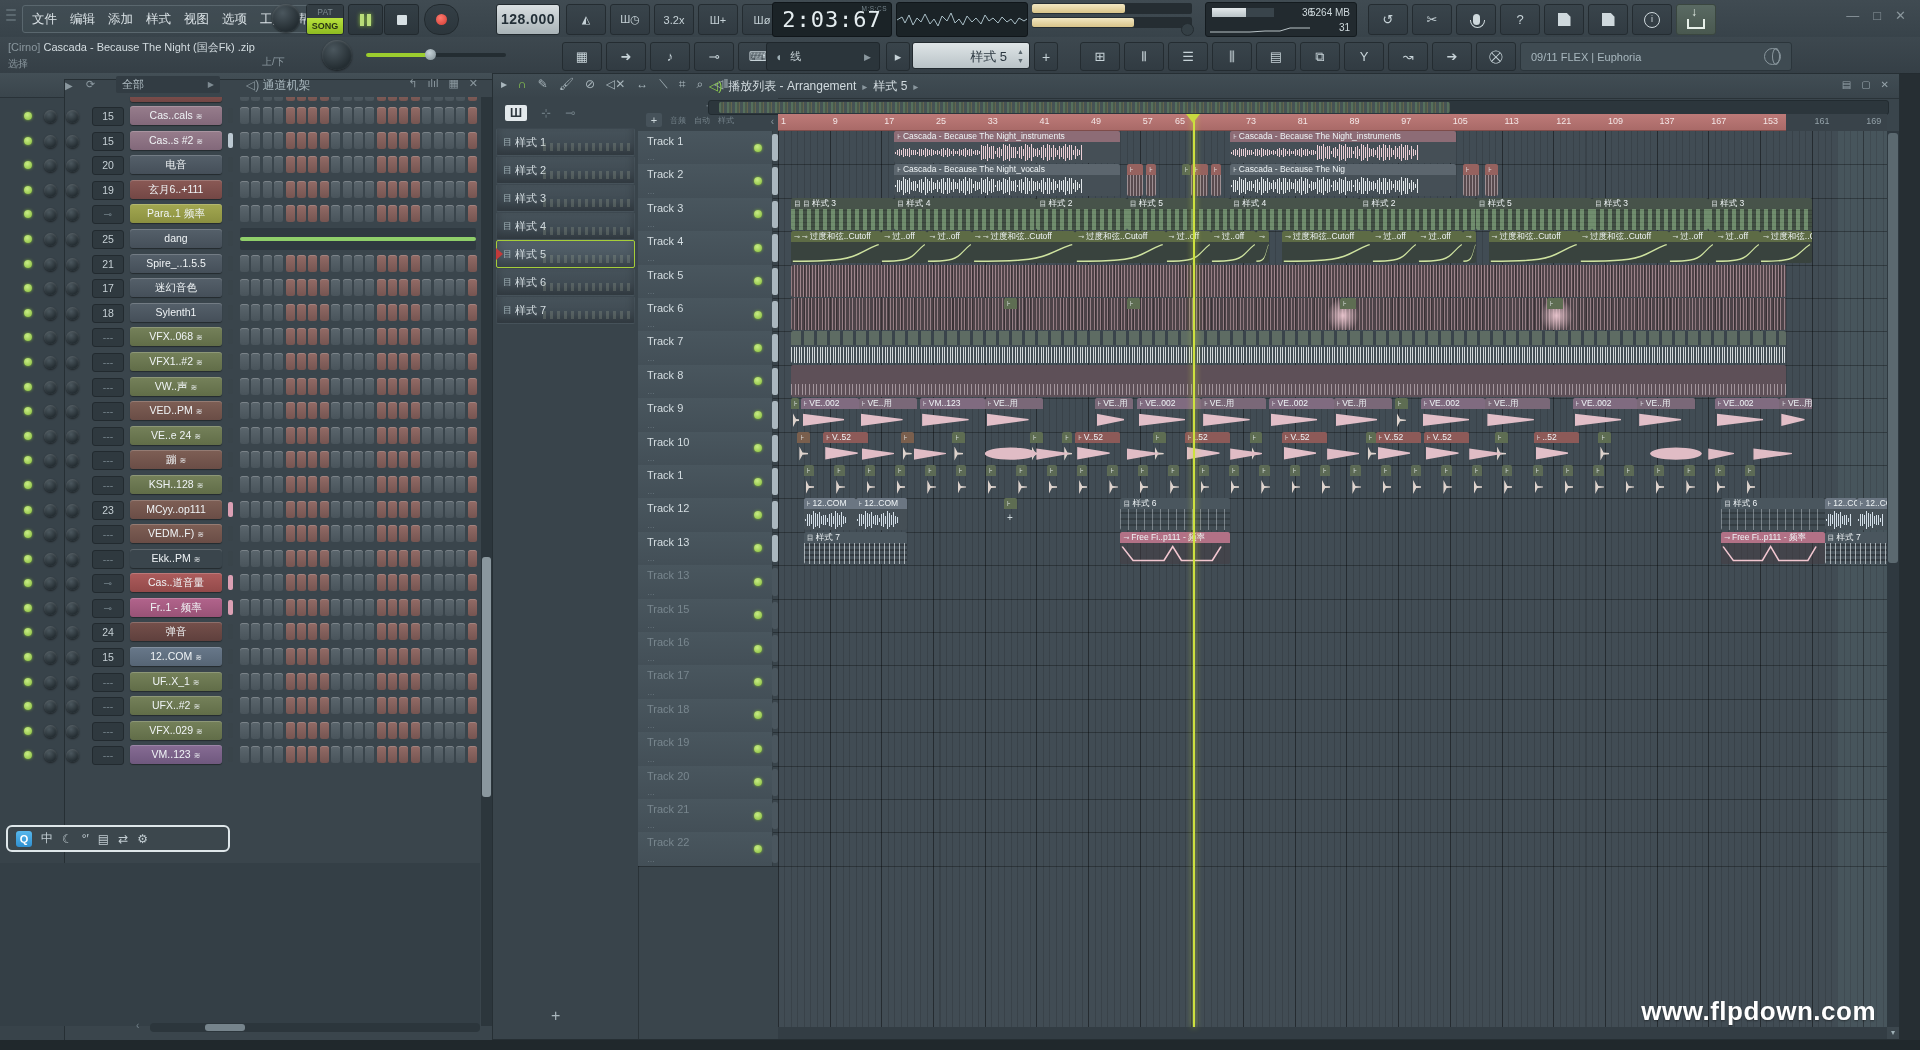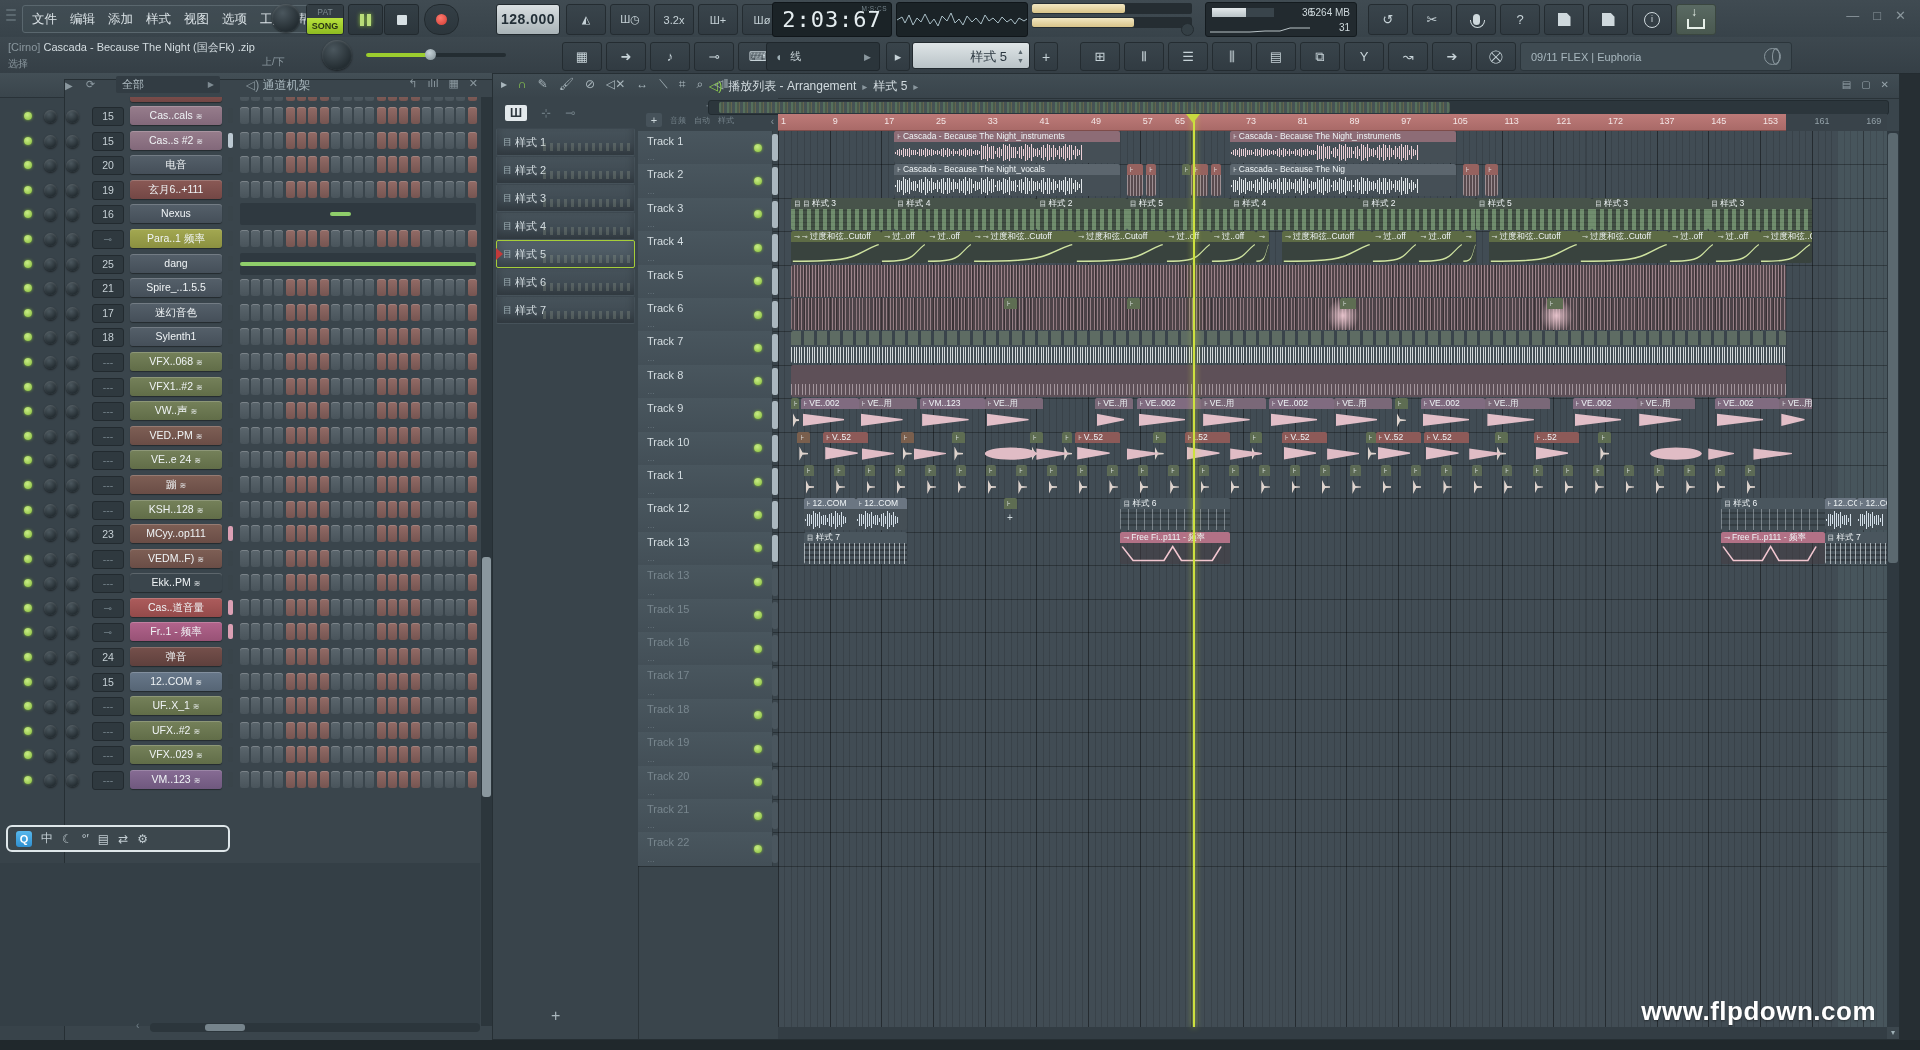--- a/index.html
+++ b/index.html
@@ -511,31 +511,20 @@
             <i class="g"></i>
             <i class="g"></i>
             <i class="g"></i>
             <i class="r"></i>
           </div>
         </div>
         <div class="crow">
           <div class="led"></div>
           <div class="kn knob" style="left: 44px;"></div>
           <div class="kn knob" style="left: 66px;"></div>
-          <div class="num">16</div>
-          <div class="nm c-gray">Nexus</div>
-          <div class="selb"></div>
-          <div class="prev">
-            <i style="left: 38%; width: 9%;"></i>
-          </div>
-        </div>
-        <div class="crow">
-          <div class="led"></div>
-          <div class="kn knob" style="left: 44px;"></div>
-          <div class="kn knob" style="left: 66px;"></div>
           <div class="num dim">⊸</div>
           <div class="nm c-olive">Para..1 频率</div>
           <div class="selb"></div>
           <div class="steps">
             <i class="g"></i>
             <i class="g"></i>
             <i class="g"></i>
             <i class="g"></i>
             <i class="r"></i>
             <i class="r"></i>
@@ -1310,23 +1299,23 @@
         <span style="left: 313.08px;">49</span>
         <span style="left: 364.76px;">57</span>
         <span style="left: 397px;">65</span>
         <span style="left: 468.12px;">73</span>
         <span style="left: 519.8px;">81</span>
         <span style="left: 571.48px;">89</span>
         <span style="left: 623.16px;">97</span>
         <span style="left: 674.84px;">105</span>
         <span style="left: 726.52px;">113</span>
         <span style="left: 778.2px;">121</span>
-        <span style="left: 829.88px;">172</span>
+        <span style="left: 829.88px;">109</span>
         <span style="left: 881.56px;">137</span>
-        <span style="left: 933.24px;">145</span>
+        <span style="left: 933.24px;">167</span>
         <span style="left: 984.92px;">153</span>
         <span class="dim" style="left: 1036.6px;">161</span>
         <span class="dim" style="left: 1088.28px;">169</span>
       </div>
     <div class="gridbg"></div>
     <div class="songend"></div>
     <div id="trackscontainer">
         <div class="trow" style="top: 57px;">
           <div class="thead">
             <div class="tn">Track 1</div>

